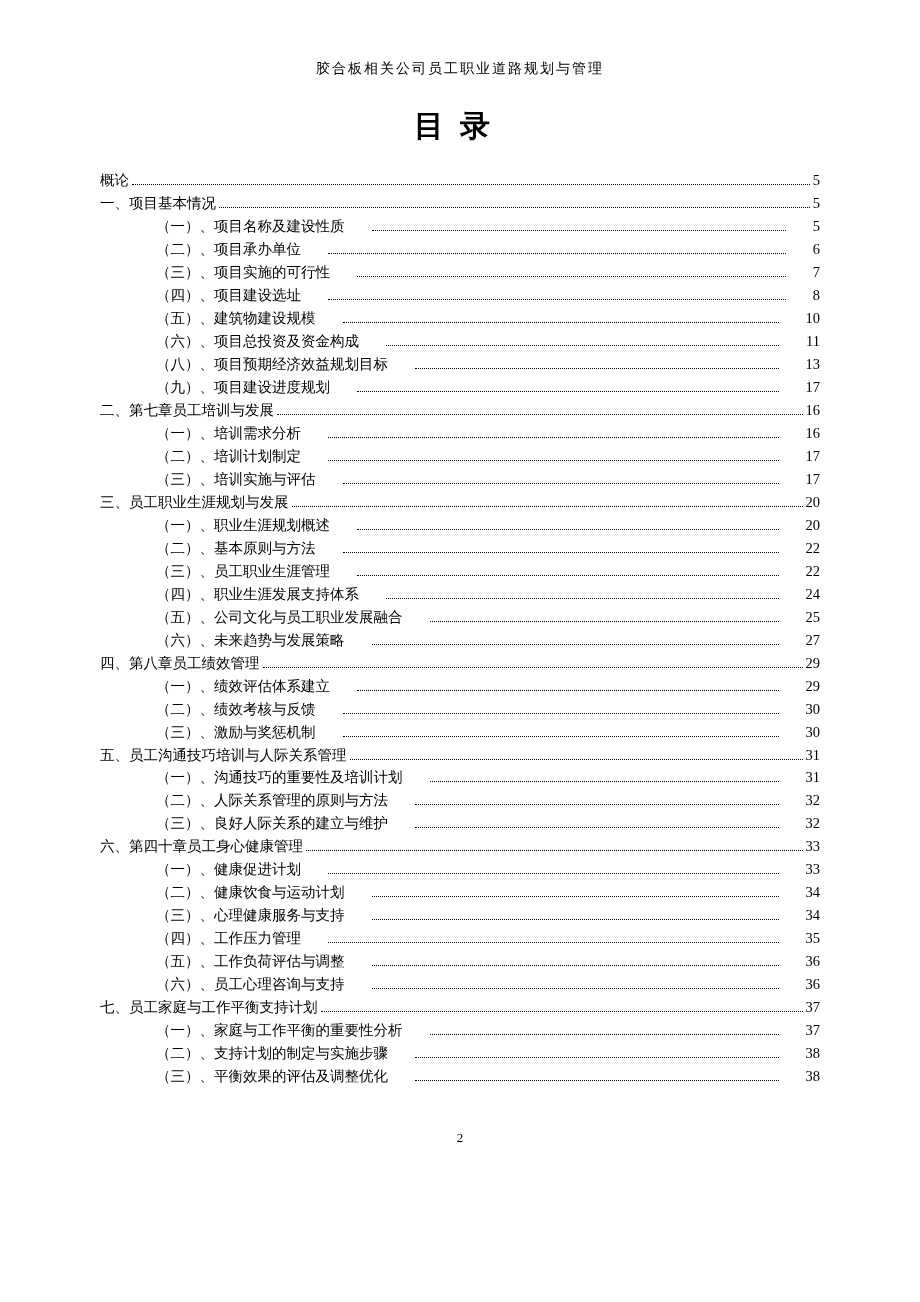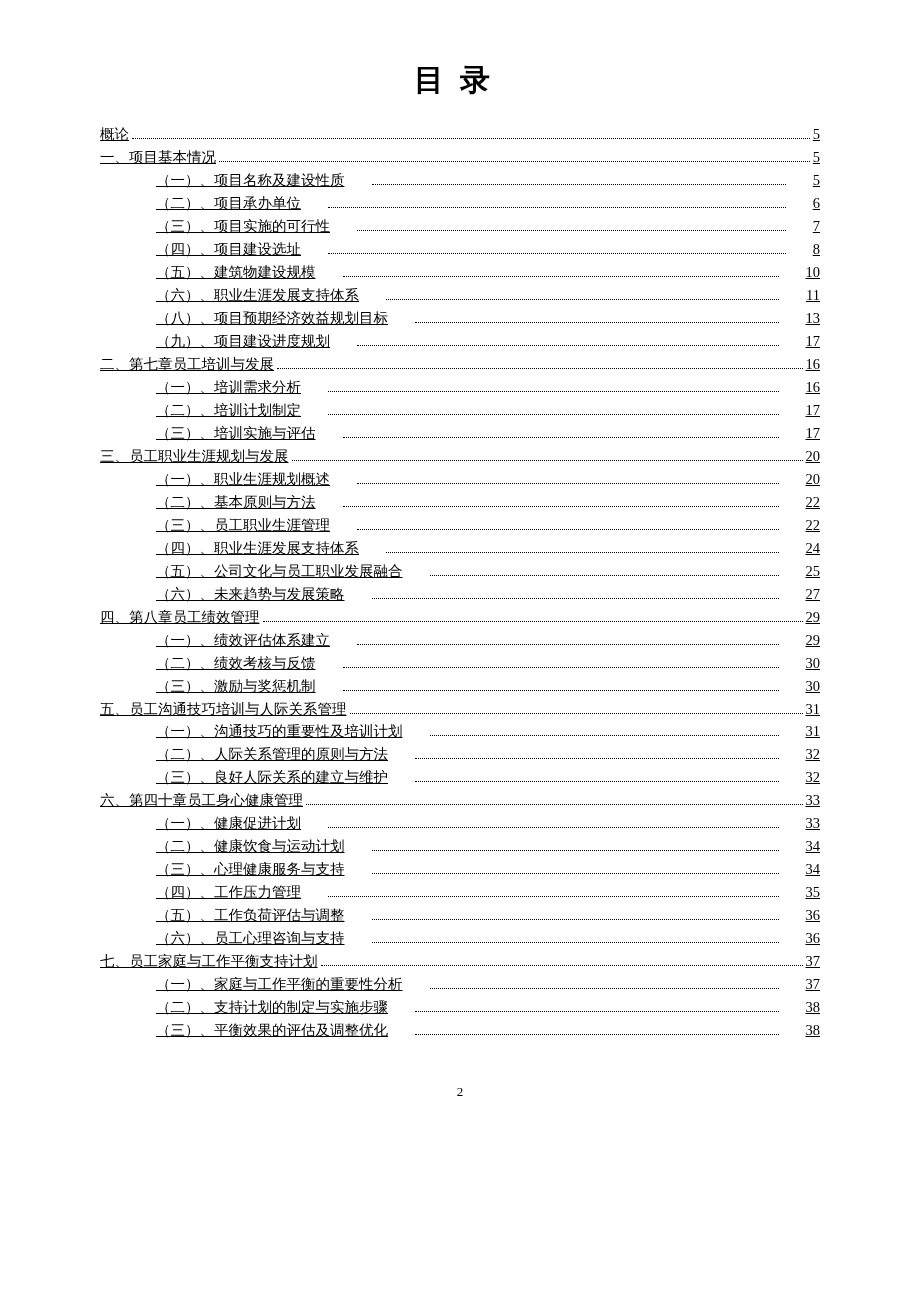--- a/index.html
+++ b/index.html
@@ -26,21 +26,20 @@
     text-align: center;
     font-size: 30px;
     font-weight: bold;
     letter-spacing: 16px;
     margin-bottom: 22px;
     font-family: Liberation Sans, sans-serif;
   }
   .toc {
     font-size: 14.5px;
     line-height: 1.0;
-    text-decoration: underline;
   }
   .toc-row {
     display: flex;
     align-items: baseline;
     white-space: nowrap;
     margin: 0;
     padding: 3.7px 0;
   }
   .toc-row.level-0 { padding-left: 0; }
   .toc-row.level-1 { padding-left: 0; text-align: right; }
@@ -61,20 +60,21 @@
   .page-number {
     text-align: center;
     font-size: 13px;
     margin-top: 42px;
   }
 </style>
 </head>
 <body>
 
 <div class="page">
+  <div class="header">胶合板相关公司员工职业道路规划与管理</div>
   <div class="title">目录</div>
   <div class="toc" id="toc">
       <div class="toc-row level-0">
         <span class="toc-label">概论</span>
         <span class="toc-dots"></span>
         <span class="toc-page">5</span>
       </div>
       <div class="toc-row level-1">
         <span class="toc-label">一、项目基本情况</span>
         <span class="toc-dots"></span>
@@ -99,21 +99,21 @@
         <span class="toc-label">（四）、项目建设选址</span>
         <span class="toc-dots"></span>
         <span class="toc-page">8</span>
       </div>
       <div class="toc-row level-2">
         <span class="toc-label">（五）、建筑物建设规模</span>
         <span class="toc-dots"></span>
         <span class="toc-page">10</span>
       </div>
       <div class="toc-row level-2">
-        <span class="toc-label">（六）、职业生涯发展支持体系</span>
+        <span class="toc-label">（六）、项目总投资及资金构成</span>
         <span class="toc-dots"></span>
         <span class="toc-page">11</span>
       </div>
       <div class="toc-row level-2">
         <span class="toc-label">（八）、项目预期经济效益规划目标</span>
         <span class="toc-dots"></span>
         <span class="toc-page">13</span>
       </div>
       <div class="toc-row level-2">
         <span class="toc-label">（九）、项目建设进度规划</span>

